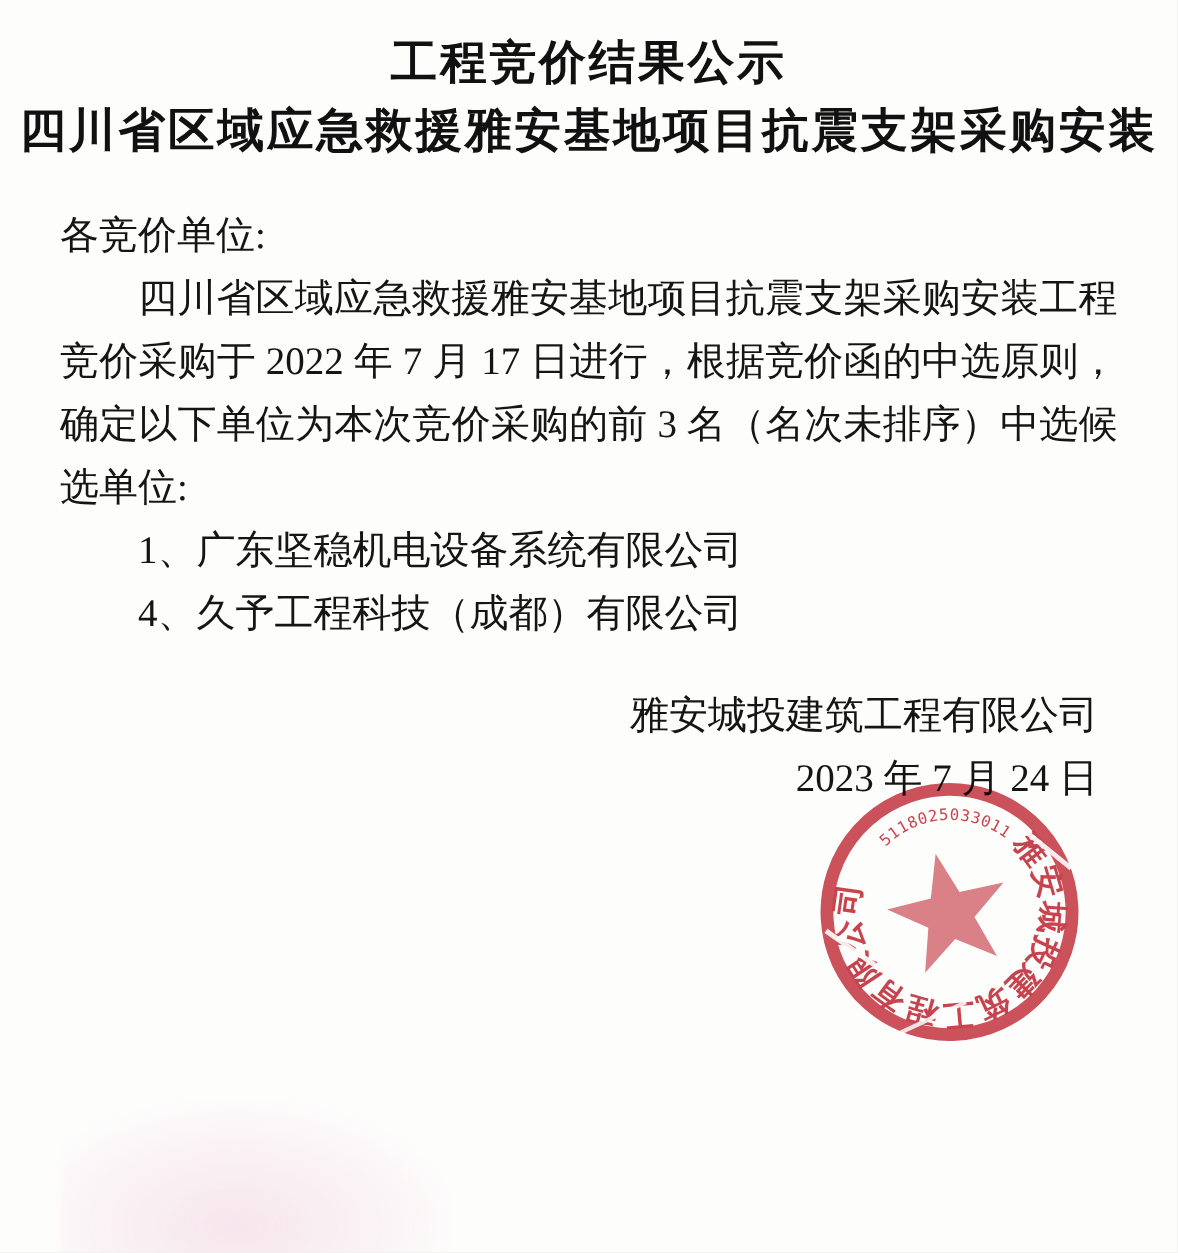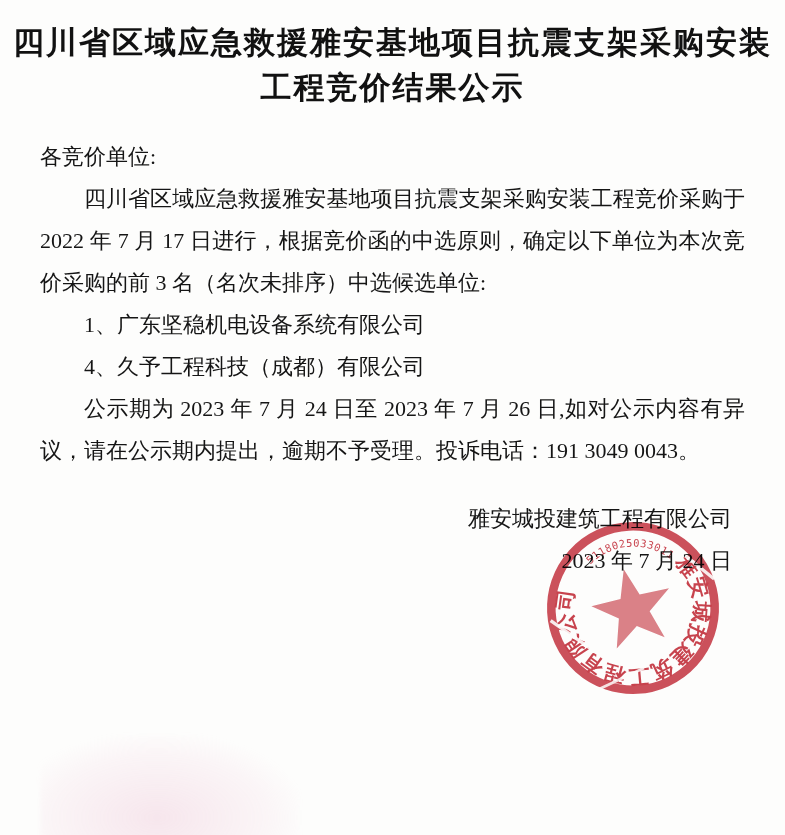--- a/index.html
+++ b/index.html
@@ -19,21 +19,21 @@
     font-family:"DejaVu Sans", sans-serif;
     font-weight:800;
     font-size:31px;
     line-height:45px;
     letter-spacing:2px;
     color:#111;
   }
   .title .title-line { display:block; }
   .content {
     margin:0 40px;
-    font-size:22px;
+    font-size:26px;
     line-height:42px;
     text-align:justify;
   }
   .content p { margin:0; }
   .salutation { margin-top:26px !important; }
   .indent { text-indent:2em; }
   .winners { list-style:none; margin:0; padding:0; }
   .winners li { text-indent:2em; }
   .signature {
     margin-top:26px;
@@ -67,32 +67,31 @@
     filter:blur(2px);
     pointer-events:none;
   }
 </style>
 </head>
 <body>
 
 <div class="page">
 
   <h1 class="title">
+    <span class="title-line">工程竞价结果公示</span>
     <span class="title-line">四川省区域应急救援雅安基地项目抗震支架采购安装</span>
-    <span class="title-line">工程竞价结果公示</span>
   </h1>
 
   <div class="content">
     <p class="salutation">各竞价单位:</p>
     <p class="indent">四川省区域应急救援雅安基地项目抗震支架采购安装工程竞价采购于 2022 年 7 月 17 日进行，根据竞价函的中选原则，确定以下单位为本次竞价采购的前 3 名（名次未排序）中选候选单位:</p>
     <ul class="winners">
       <li>1、广东坚稳机电设备系统有限公司</li>
       <li>4、久予工程科技（成都）有限公司</li>
     </ul>
-    <p class="indent">公示期为 2023 年 7 月 24 日至 2023 年 7 月 26 日,如对公示内容有异议，请在公示期内提出，逾期不予受理。投诉电话：191 3049 0043。</p>
 
     <div class="signature">
       <p>雅安城投建筑工程有限公司</p>
       <p>2023 年 7 月 24 日</p>
     </div>
   </div>
 
   <svg class="seal" viewBox="0 0 200 200" xmlns="http://www.w3.org/2000/svg" xmlns:xlink="http://www.w3.org/1999/xlink">
     <defs>
       <path id="ringPath" d="M54.75,54.75 A64,64 0 1,1 145.25,145.25 A64,64 0 1,1 54.75,54.75" fill="none"></path>

